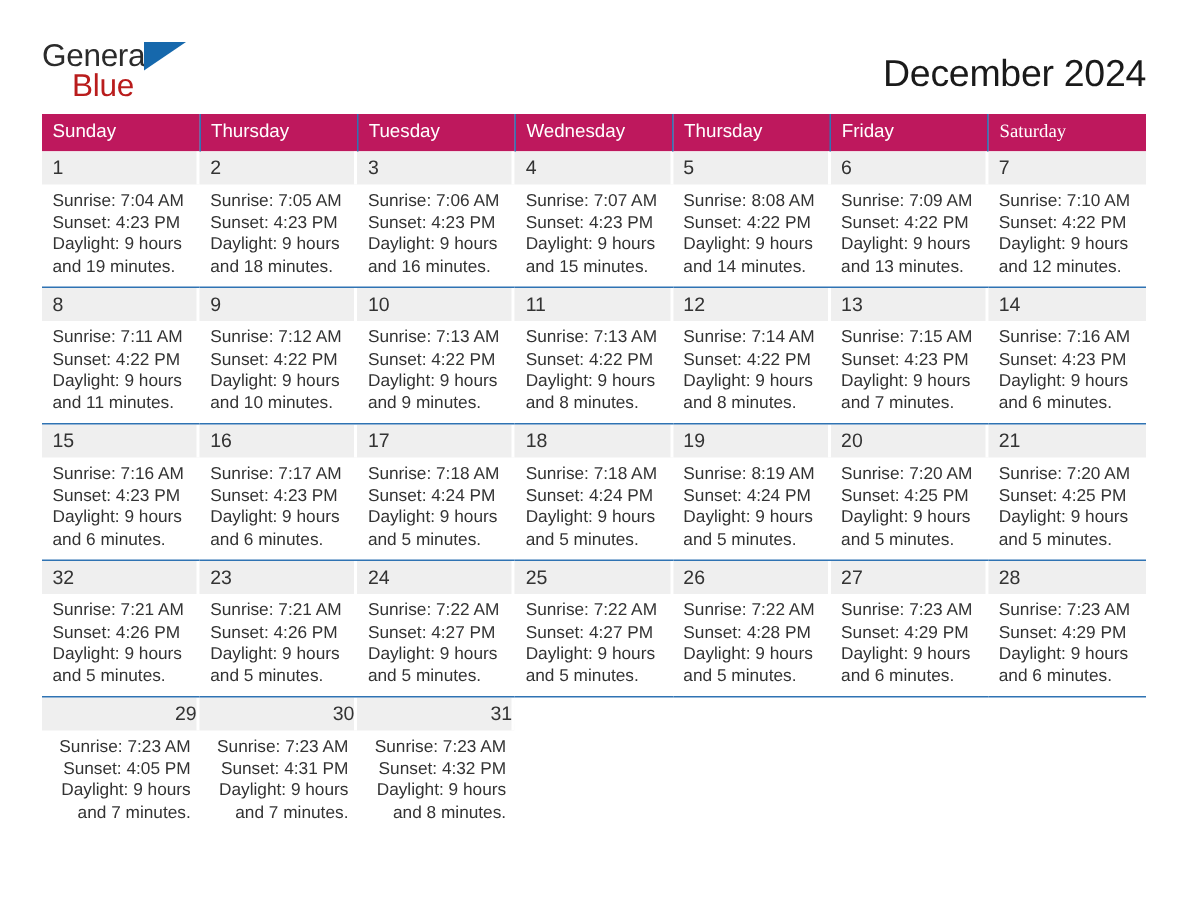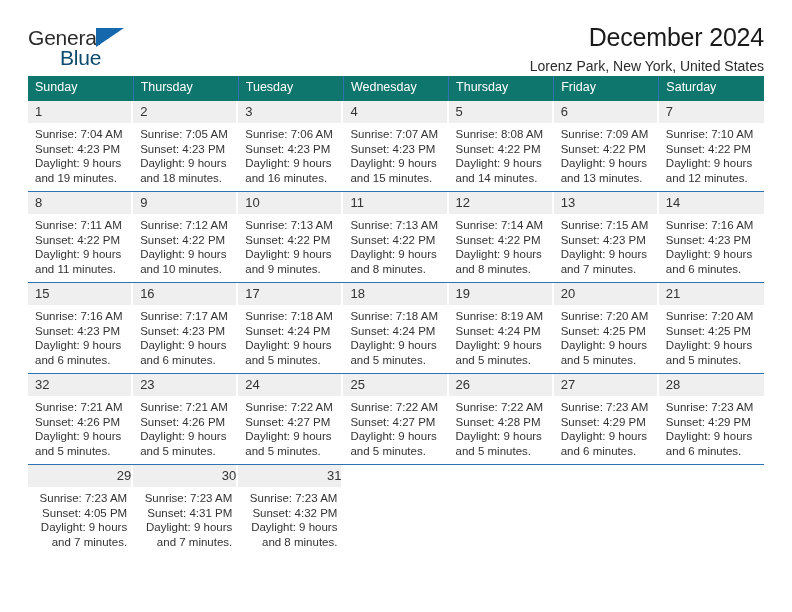--- a/index.html
+++ b/index.html
@@ -41,25 +41,25 @@
     position: absolute;
     left: 0;
     top: 2px;
     font-size: 21px;
     letter-spacing: -0.2px;
     color: #2b2b2b;
     line-height: 1;
   }
   .logo-blue {
     position: absolute;
-    left: 32px;
+    left: 20px;
     top: 22px;
     font-size: 21px;
     letter-spacing: -0.2px;
-    color: #0c4a6e;
+    color: #b91c1c;
     line-height: 1;
   }
   .logo-tri {
     position: absolute;
     left: 68px;
     top: 3px;
     width: 0;
     height: 0;
     border-left: 28px solid #1668ac;
     border-bottom: 19px solid transparent;
@@ -86,30 +86,30 @@
 
   
   .cal {
     width: 736px;
     border-collapse: collapse;
     table-layout: fixed;
   }
   .cal col { width: 105.14px; }
 
   thead th {
-    background: #0f766e;
+    background: #be185d;
     color: #ffffff;
     font-size: 12.5px;
     font-weight: normal;
     text-align: left;
     padding: 4px 0 5px 7px;
     border-right: 1px solid #2f73b3;
     line-height: 1.25;
   }
-  thead th:last-child { border-right: none; }
+  thead th:last-child { border-right: none; font-family: Liberation Serif, serif; }
 
   .week {
     border-top: 1.3px solid #2f73b3;
   }
   .week.first { border-top: none; }
 
   td.cell {
     vertical-align: top;
     padding: 0;
     background: #ffffff;
@@ -146,21 +146,20 @@
   <div class="top">
 
     <div class="logo">
       <span class="logo-general">General</span>
       <span class="logo-tri"></span>
       <span class="logo-blue">Blue</span>
     </div>
 
     <div class="titles">
       <div class="cal-title">December 2024</div>
-      <div class="cal-sub">Lorenz Park, New York, United States</div>
     </div>
 
   </div>
 
   <table class="cal">
     <colgroup>
       <col>
         <col>
         <col>
         <col>

